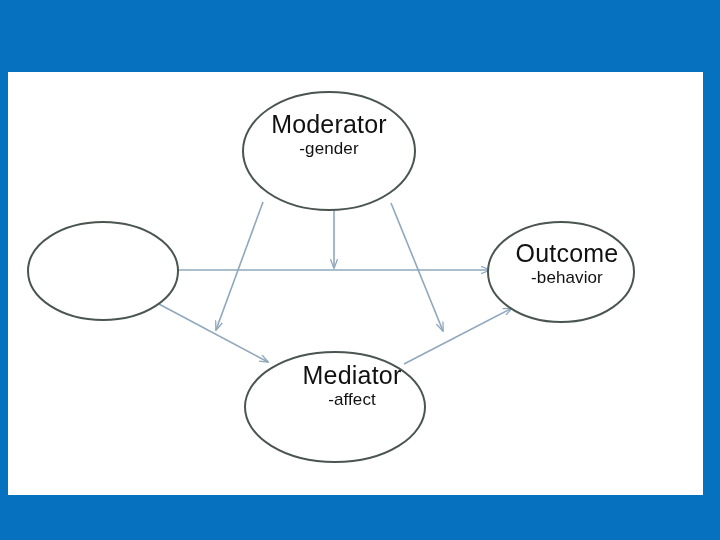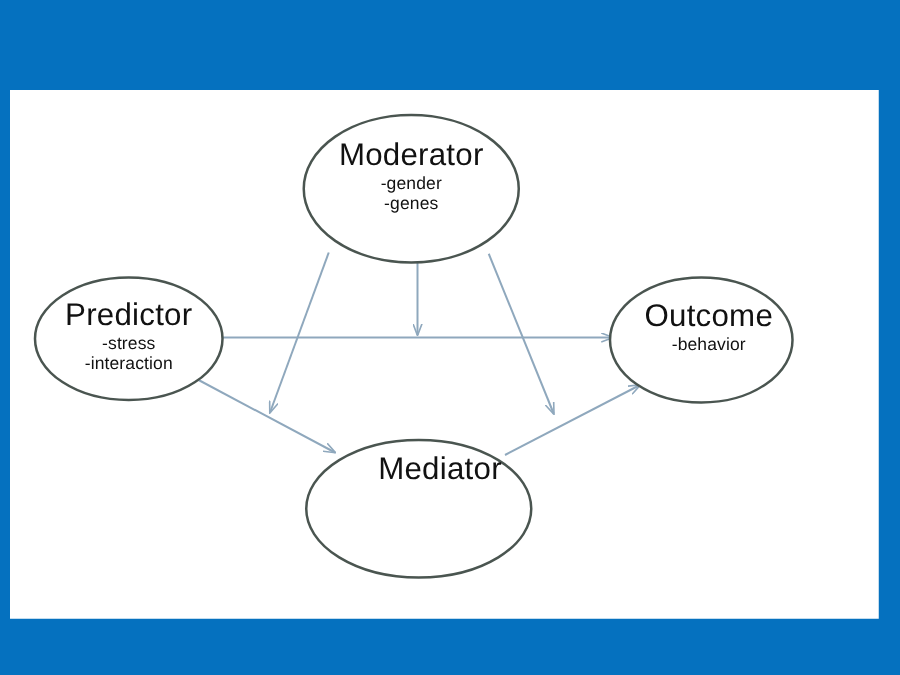--- a/index.html
+++ b/index.html
@@ -38,21 +38,21 @@
     pointer-events: none;
     width: 200px;
   }
   .node-title {
     font-size: 25px;
     letter-spacing: 0.2px;
     display: block;
     margin-bottom: 1px;
   }
   .node-item {
-    font-size: 14px;
+    font-size: 17px;
     display: block;
     letter-spacing: 0.1px;
   }
 </style>
 </head>
 <body>
 
 <div id="slide">
 
   <div id="canvas"></div>
@@ -82,31 +82,26 @@
       <ellipse cx="329" cy="151" rx="86" ry="59" fill="#ffffff" stroke="#4a5550" stroke-width="2"></ellipse>
       <ellipse cx="103" cy="271" rx="75" ry="49" fill="#ffffff" stroke="#4a5550" stroke-width="2"></ellipse>
       <ellipse cx="561" cy="272" rx="73" ry="50" fill="#ffffff" stroke="#4a5550" stroke-width="2"></ellipse>
       <ellipse cx="335" cy="407" rx="90" ry="55" fill="#ffffff" stroke="#4a5550" stroke-width="2"></ellipse>
     </g>
   </svg>
 
   <div class="node-label" style="left:229px; top:110px;">
     <span class="node-title">Moderator</span>
     <span class="node-item">-gender</span>
-    <span class="node-item">-genes</span>
   </div>
 
-  <div class="node-label" style="left:3px; top:238px;">
-    <span class="node-title">Predictor</span>
-    <span class="node-item">-stress</span>
-    <span class="node-item">-interaction</span>
-  </div>
 
   <div class="node-label" style="left:467px; top:239px;">
     <span class="node-title">Outcome</span>
     <span class="node-item">-behavior</span>
   </div>
 
   <div class="node-label" style="left:252px; top:361px;">
     <span class="node-title">Mediator</span>
+    <span class="node-item">-affect</span>
   </div>
 
 </div>
 
 </body></html>

